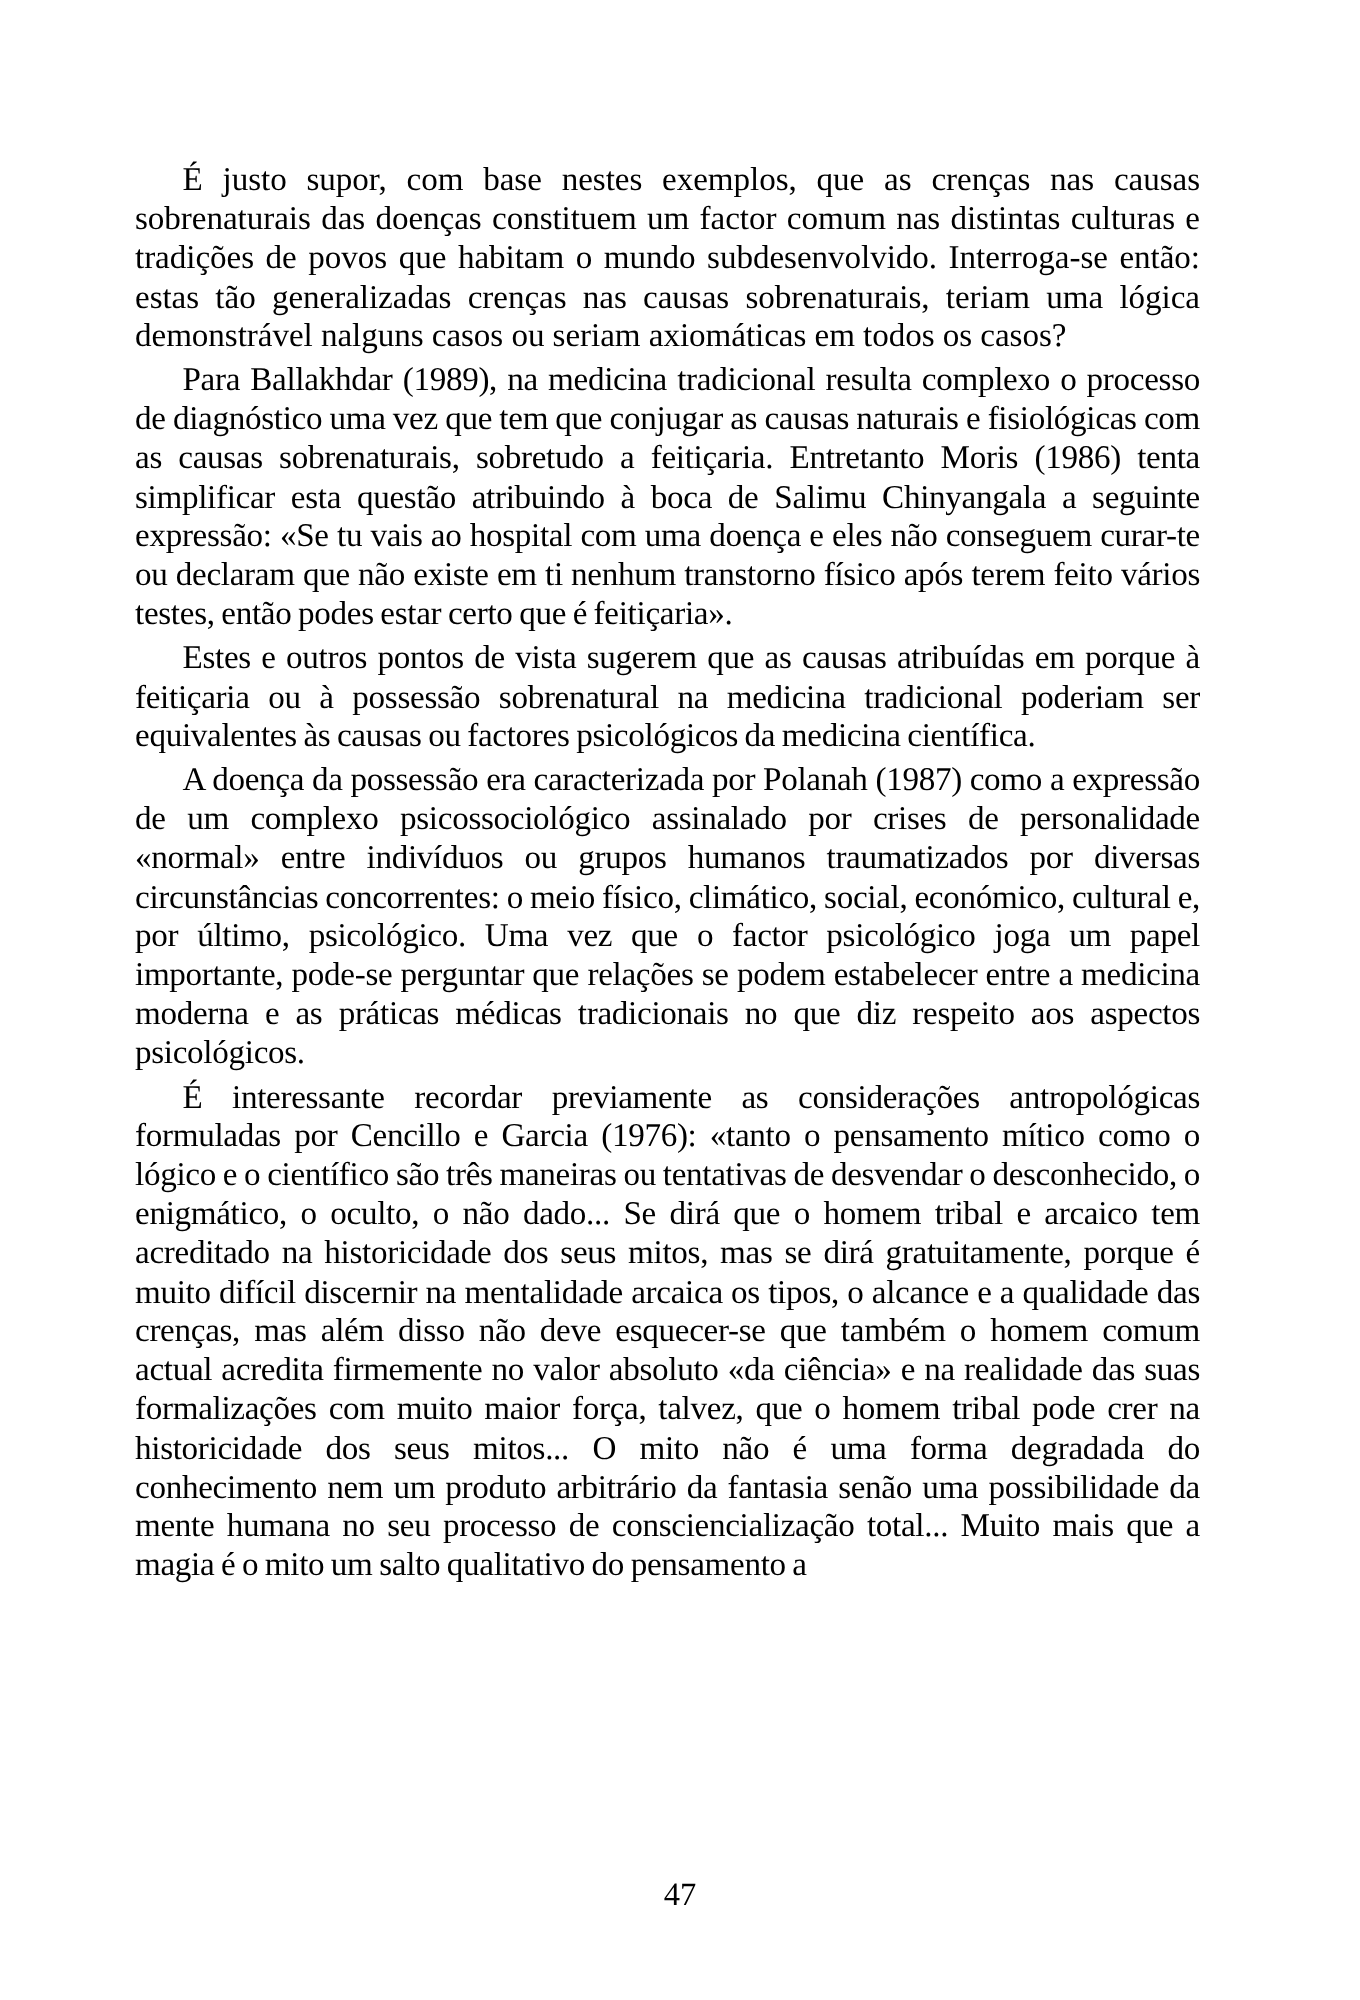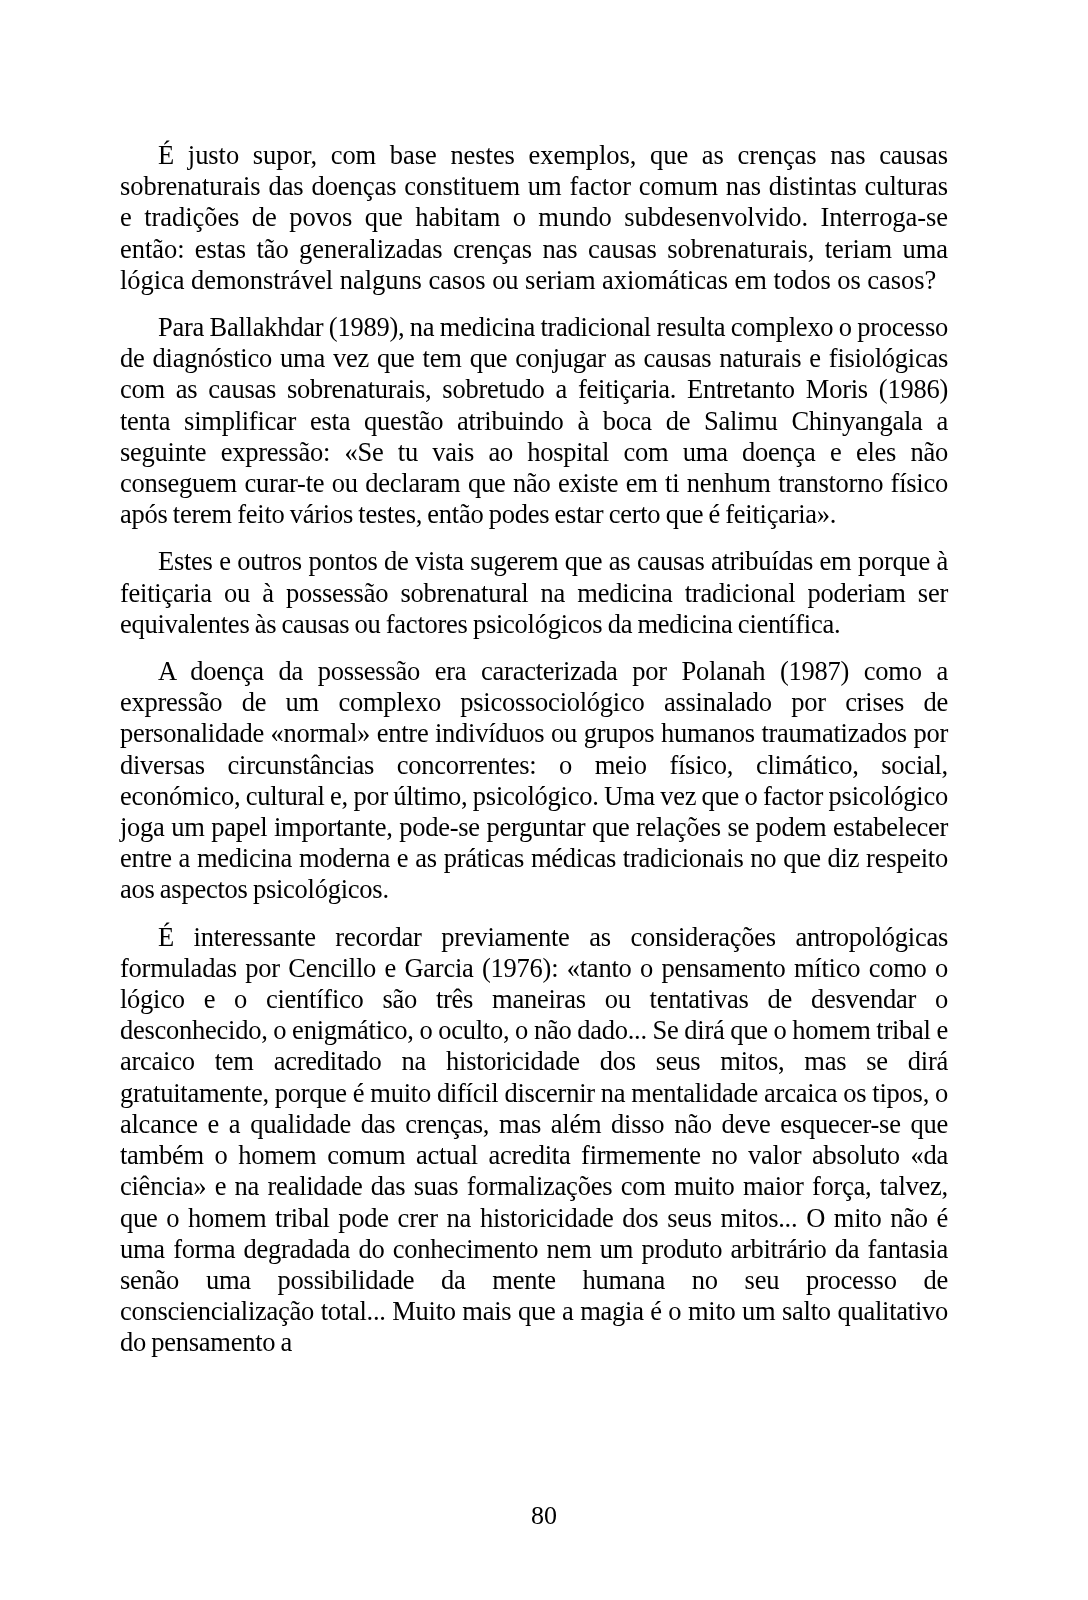--- a/index.html
+++ b/index.html
@@ -25,21 +25,21 @@
   }
 
   .text-block {
     position: absolute;
     left: 104px;
     top: 124px;
     width: 860px;
   }
 
   .para {
-    margin: 16px;
+    margin: 4px;
     text-align: justify;
     text-justify: inter-word;
     font-size: 26.5px;
     line-height: 31.2px;
     letter-spacing: -0.05px;
     word-spacing: 0px;
     text-indent: 38px;
     hyphens: manual;
     -webkit-hyphens: manual;
   }
@@ -66,15 +66,15 @@
 <div class="page">
 
   <div class="text-block">
     <p class="para">É justo supor, com base nestes exemplos, que as crenças nas causas sobrenaturais das doenças constituem um factor comum nas distintas culturas e tradições de povos que habitam o mundo subdesenvolvido. Interroga-se então: estas tão generalizadas crenças nas causas sobrenaturais, teriam uma lógica demonstrável nalguns casos ou seriam axiomáticas em todos os casos?</p>
     <p class="para tight">Para Ballakhdar (1989), na medicina tradicional resulta complexo o processo de diagnóstico uma vez que tem que conjugar as causas naturais e fisiológicas com as causas sobrenaturais, sobretudo a feitiçaria. Entretanto Moris (1986) tenta simplificar esta questão atribuindo à boca de Salimu Chinyangala a seguinte expressão: «Se tu vais ao hospital com uma doença e eles não conseguem curar-te ou declaram que não existe em ti nenhum transtorno físico após terem feito vários testes, então podes estar certo que é feitiçaria».</p>
     <p class="para tight">Estes e outros pontos de vista sugerem que as causas atribuídas em porque à feitiçaria ou à possessão sobrenatural na medicina tradicional poderiam ser equivalentes às causas ou factores psicológicos da medicina científica.</p>
     <p class="para tight">A doença da possessão era caracterizada por Polanah (1987) como a expressão de um complexo psicossociológico assinalado por crises de personalidade «normal» entre indivíduos ou grupos humanos traumatizados por diversas circunstâncias concorrentes: o meio físico, climático, social, económico, cultural e, por último, psicológico. Uma vez que o factor psicológico joga um papel  importante, pode-se perguntar que relações se podem estabelecer entre a medicina moderna e as práticas médicas tradicionais no que diz respeito aos aspectos psicológicos.</p>
     <p class="para tight">É interessante recordar previamente as considerações antropológicas formuladas por Cencillo e Garcia (1976): «tanto o pensamento mítico como o lógico e o científico são três maneiras ou tentativas de desvendar o desconhecido, o enigmático, o oculto, o não dado... Se dirá que o homem tribal e arcaico tem acreditado na historicidade dos seus mitos, mas se dirá gratuitamente, porque é muito difícil discernir na mentalidade arcaica os tipos, o alcance e a qualidade das crenças, mas além disso não deve esquecer-se que também o homem comum actual acredita firmemente no valor absoluto «da ciência» e na realidade das suas formalizações com muito maior força, talvez, que o homem tribal pode crer na historicidade dos seus mitos... O mito não é uma forma degradada do conhecimento nem um produto arbitrário da fantasia senão uma possibilidade da mente humana no seu processo de consciencialização total... Muito mais que a magia é o mito um salto qualitativo do pensamento a</p>
   </div>
 
-  <div class="page-number">80</div>
+  <div class="page-number">47</div>
 
 </div>
 
 </body></html>

